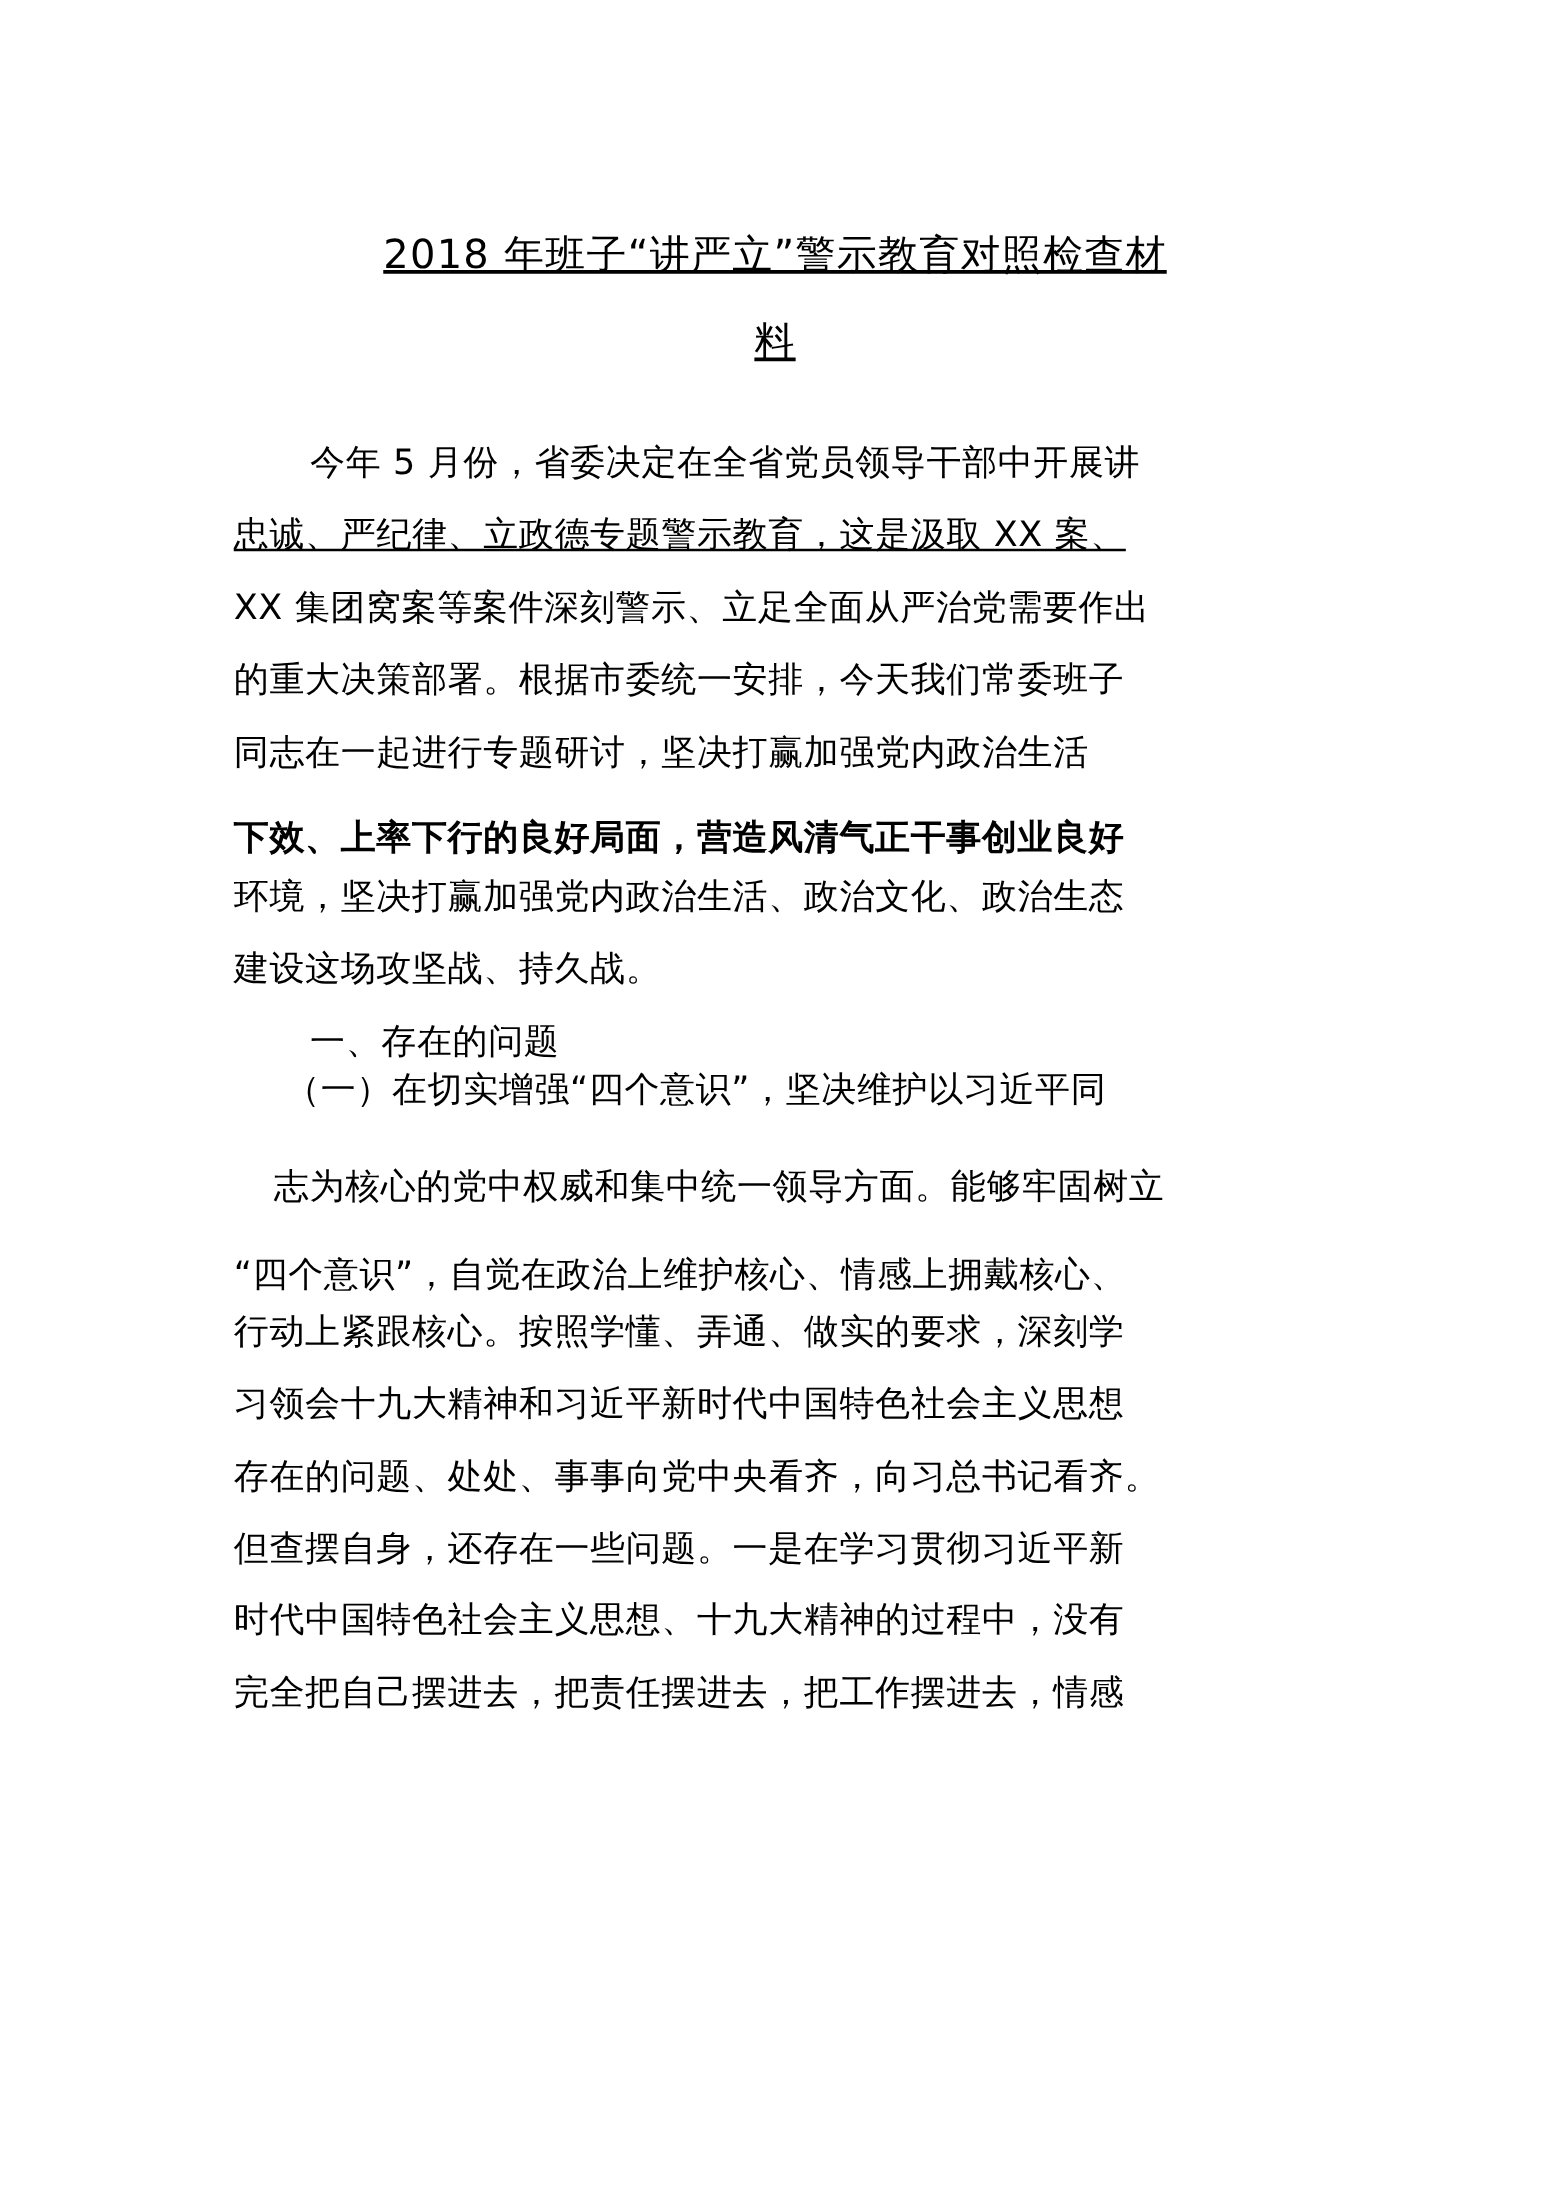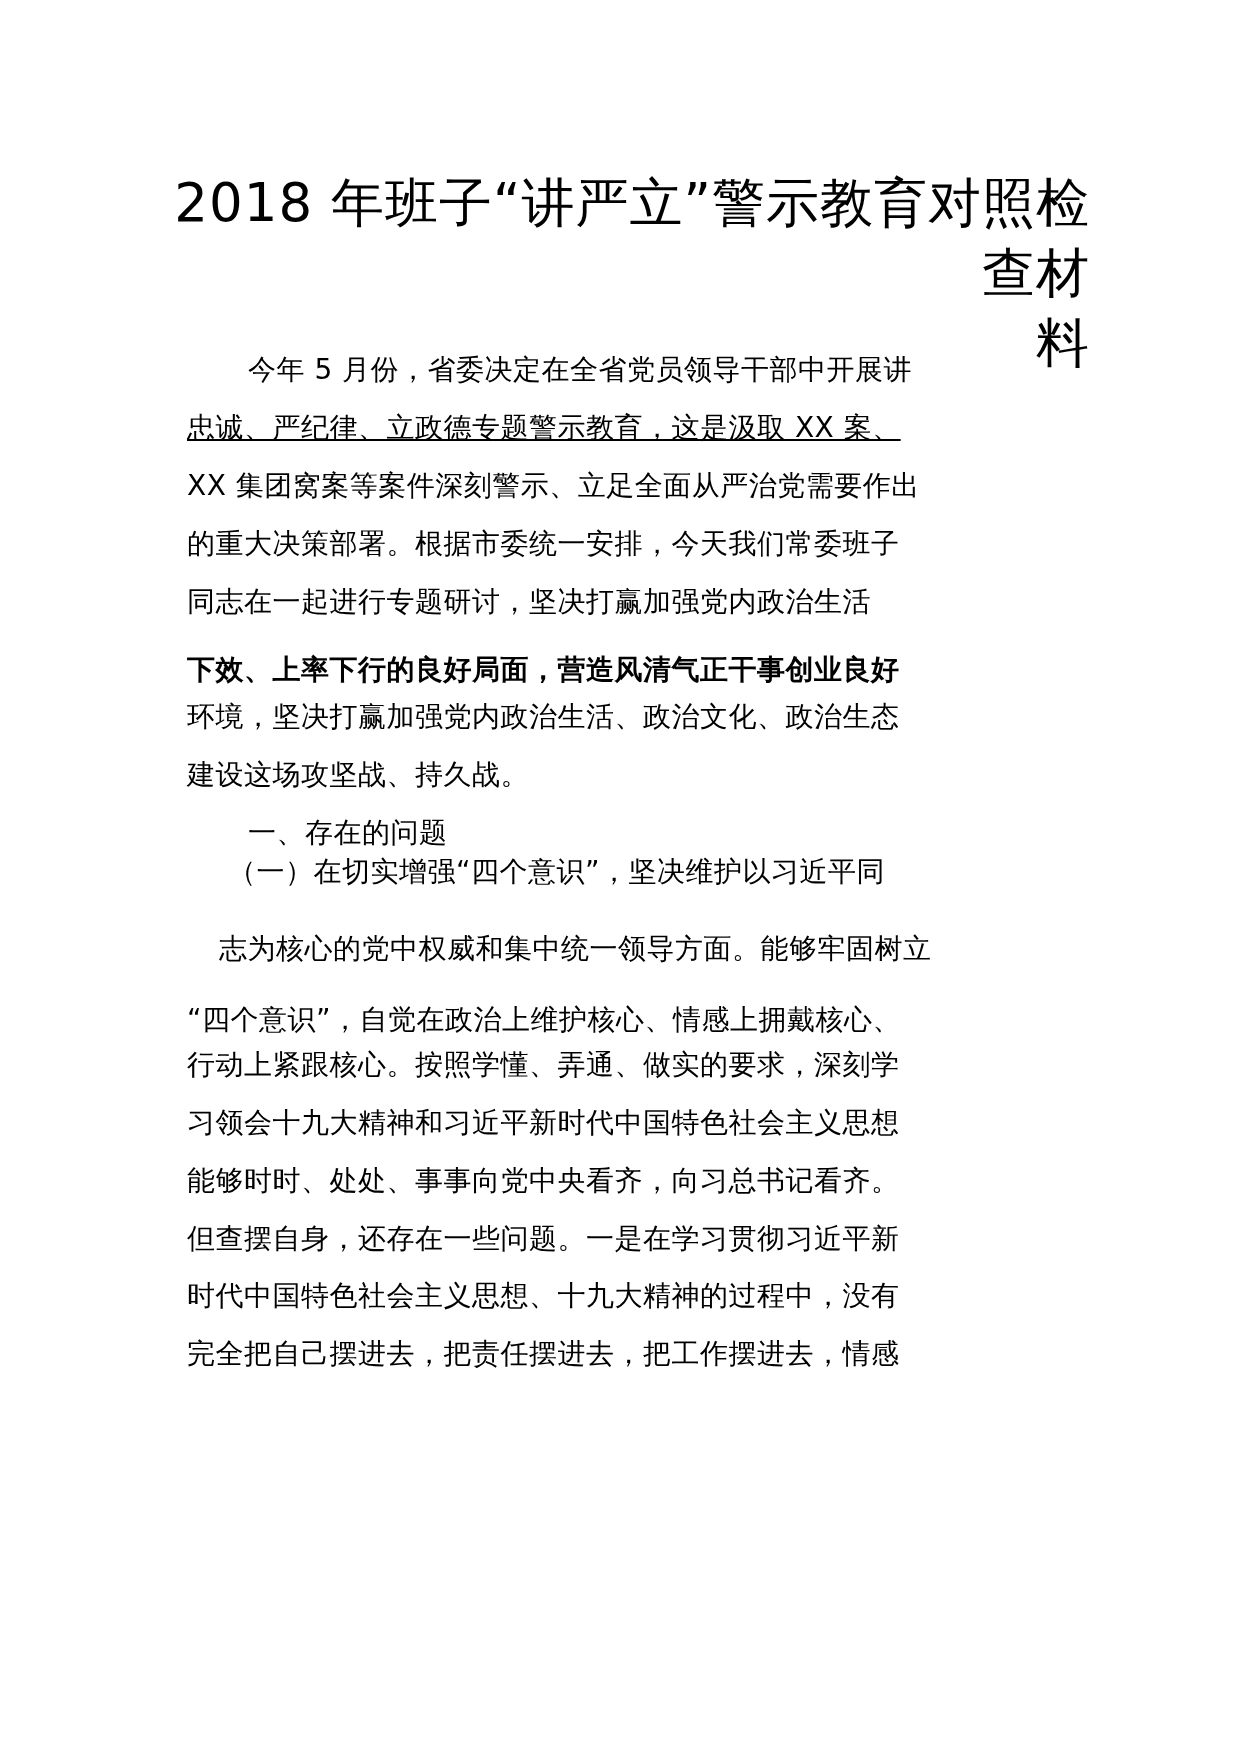--- a/index.html
+++ b/index.html
@@ -1,19 +1,19 @@
 <!DOCTYPE html>
 <html><head>
 <meta charset="utf-8">
 <style>
   html, body { margin:0; padding:0; background:#ffffff; }
   body { width:1240px; height:1754px; position:relative; overflow:hidden;
          font-family:"DejaVu Sans","Liberation Sans",sans-serif; color:#000; }
-  .title { position:absolute; left:150px; width:940px; top:168px; text-align:right;
-           font-size:53px; line-height:70px; letter-spacing:1px; }
+  .title { position:absolute; left:150px; width:940px; top:168px; text-align:center;
+           font-size:32px; line-height:70px; letter-spacing:1px;text-decoration:underline; }
   .line { position:absolute; left:187px; font-size:28px; line-height:36px; white-space:nowrap; letter-spacing:0.5px; }
 </style>
 </head>
 <body>
 
 <div>
   <div class="title">
     <div>2018 年班子“讲严立”警示教育对照检查材</div>
     <div>料</div>
   </div>
@@ -25,17 +25,17 @@
   <div class="line" style="top: 583.6px;">同志在一起进行专题研讨，坚决打赢加强党内政治生活</div>
   <div class="line" style="top: 652px; font-weight: bold;">下效、上率下行的良好局面，营造风清气正干事创业良好</div>
   <div class="line" style="top: 699.4px;">环境，坚决打赢加强党内政治生活、政治文化、政治生态</div>
   <div class="line" style="top: 757.3px;">建设这场攻坚战、持久战。</div>
   <div class="line" style="top: 815.2px; left: 248px;">一、存在的问题</div>
   <div class="line" style="top: 854px; left: 228px;">（一）在切实增强“四个意识”，坚决维护以习近平同</div>
   <div class="line" style="top: 931px; margin-left: 32px;">志为核心的党中权威和集中统一领导方面。能够牢固树立</div>
   <div class="line" style="top: 1002px;">“四个意识”，自觉在政治上维护核心、情感上拥戴核心、</div>
   <div class="line" style="top: 1046.8px;">行动上紧跟核心。按照学懂、弄通、做实的要求，深刻学</div>
   <div class="line" style="top: 1104.7px;">习领会十九大精神和习近平新时代中国特色社会主义思想</div>
-  <div class="line" style="top: 1162.6px;">能够时时、处处、事事向党中央看齐，向习总书记看齐。</div>
+  <div class="line" style="top: 1162.6px;">存在的问题、处处、事事向党中央看齐，向习总书记看齐。</div>
   <div class="line" style="top: 1220.5px;">但查摆自身，还存在一些问题。一是在学习贯彻习近平新</div>
   <div class="line" style="top: 1278.4px;">时代中国特色社会主义思想、十九大精神的过程中，没有</div>
   <div class="line" style="top: 1336.3px;">完全把自己摆进去，把责任摆进去，把工作摆进去，情感</div>
 </div>
 
 </body></html>

